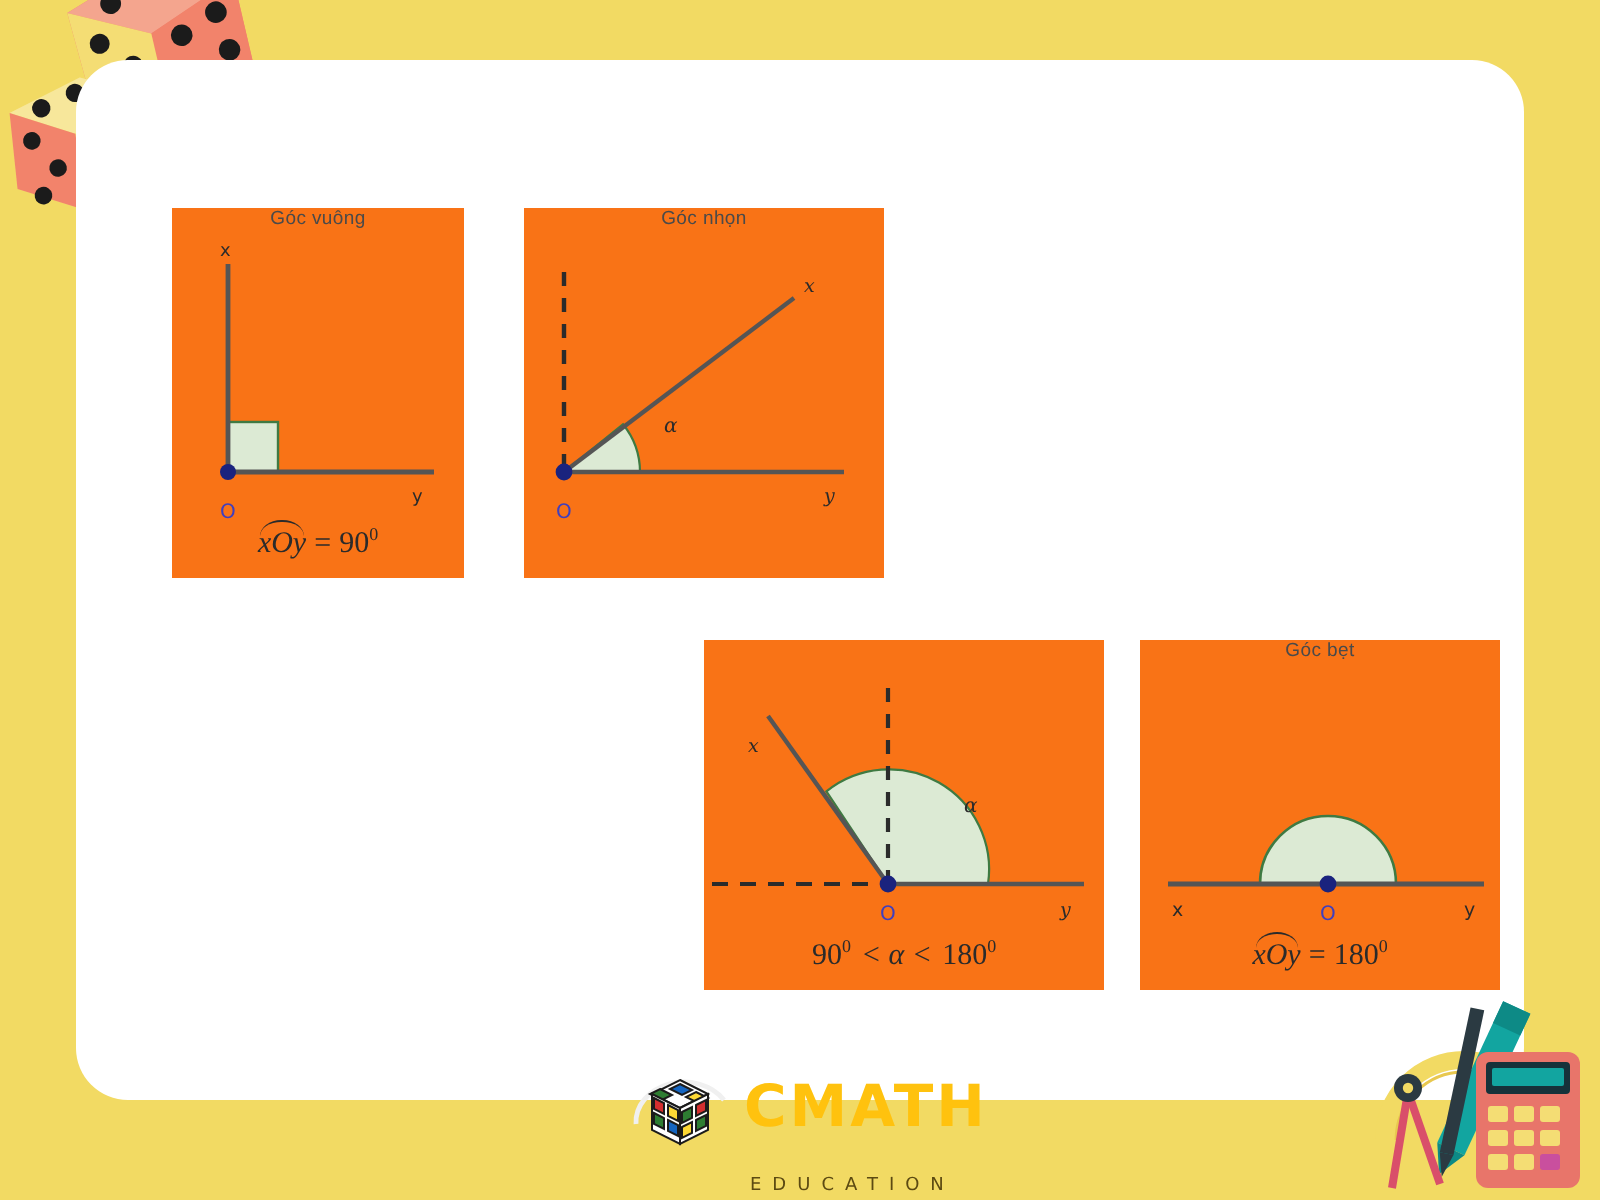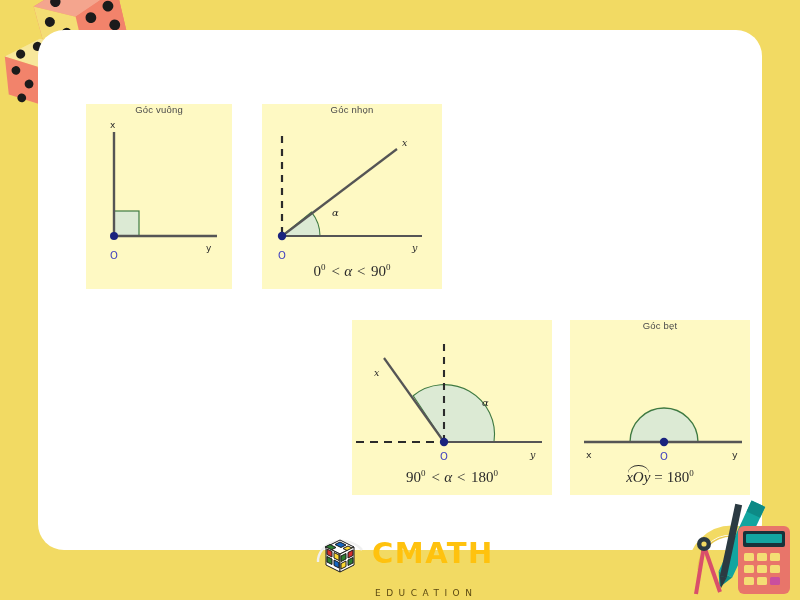--- a/index.html
+++ b/index.html
@@ -25,21 +25,21 @@
     left: 38px;
     top: 30px;
     width: 724px;
     height: 520px;
     background: #ffffff;
     border-radius: 26px;
   }
   
   .panel {
     position: absolute;
-    background: #fef9c3;
+    background: #f97316;
   }
   .panel-title {
     position: absolute;
     width: 100%;
     text-align: center;
     top: 0;
     font-size: 9.5px;
     color: #4a4a4a;
     letter-spacing: .2px;
   }
@@ -156,42 +156,42 @@
 
       <line x1="28" y1="28" x2="28" y2="132" stroke="#555555" stroke-width="2.4"></line>
 
       <line x1="28" y1="132" x2="131" y2="132" stroke="#555555" stroke-width="2.4"></line>
 
       <circle cx="28" cy="132" r="4" fill="#1a237e"></circle>
       <text x="24" y="24" font-family="DejaVu Sans, sans-serif" font-size="9" fill="#2b2b2b">x</text>
       <text x="120" y="147" font-family="DejaVu Sans, sans-serif" font-size="9" fill="#2b2b2b">y</text>
       <text x="24" y="155" font-family="DejaVu Sans, sans-serif" font-size="10" fill="#3f3fbf">O</text>
     </svg>
+    <div class="formula" style="top:158px;">
+      <span class="oarc">xOy</span><span style="font-style:normal; padding:0 4px;">=</span><span class="num">90</span><span class="sup">0</span>
+    </div>
   </div>
 
   <div class="panel" style="left:262px; top:104px; width:180px; height:185px;">
     <div class="panel-title">Góc nhọn</div>
     <svg class="svgbox" width="180" height="185" viewBox="0 0 180 185">
 
       <path d="M20 132 L58 132 A38 38 0 0 0 49.5 108.1 Z" fill="#dcead4" stroke="#3f7a42" stroke-width="1.1"></path>
 
       <line x1="20" y1="32" x2="20" y2="132" stroke="#2b2b2b" stroke-width="2.2" stroke-dasharray="7 6"></line>
 
       <line x1="20" y1="132" x2="160" y2="132" stroke="#555555" stroke-width="2.2"></line>
 
       <line x1="20" y1="132" x2="135" y2="45" stroke="#555555" stroke-width="2.2"></line>
       <circle cx="20" cy="132" r="4.2" fill="#1a237e"></circle>
       <text x="140" y="42" font-family="DejaVu Serif, serif" font-size="9.5" fill="#2b2b2b" font-style="italic">x</text>
       <text x="150" y="147" font-family="DejaVu Serif, serif" font-size="9.5" fill="#2b2b2b" font-style="italic">y</text>
       <text x="16" y="155" font-family="DejaVu Sans, sans-serif" font-size="10" fill="#3f3fbf">O</text>
       <text x="70" y="112" font-family="DejaVu Serif, serif" font-size="10" fill="#2b2b2b" font-style="italic">α</text>
     </svg>
-    <div class="formula" style="top:158px;">
-      <span class="num">0</span><span class="sup">0</span><span style="padding:0 5px;">&lt; α &lt;</span><span class="num">90</span><span class="sup">0</span>
-    </div>
   </div>
 
   <div class="panel" style="left:352px; top:320px; width:200px; height:175px;">
     <svg class="svgbox" width="200" height="175" viewBox="0 0 200 175">
 
       <path d="M92 122 L142 122 A50 50 0 0 0 61.2 75.7 Z" fill="#dcead4" stroke="#3f7a42" stroke-width="1.1"></path>
 
       <line x1="92" y1="24" x2="92" y2="122" stroke="#2b2b2b" stroke-width="2.1" stroke-dasharray="7 6"></line>
 
       <line x1="4" y1="122" x2="92" y2="122" stroke="#2b2b2b" stroke-width="2.1" stroke-dasharray="8 6"></line>

